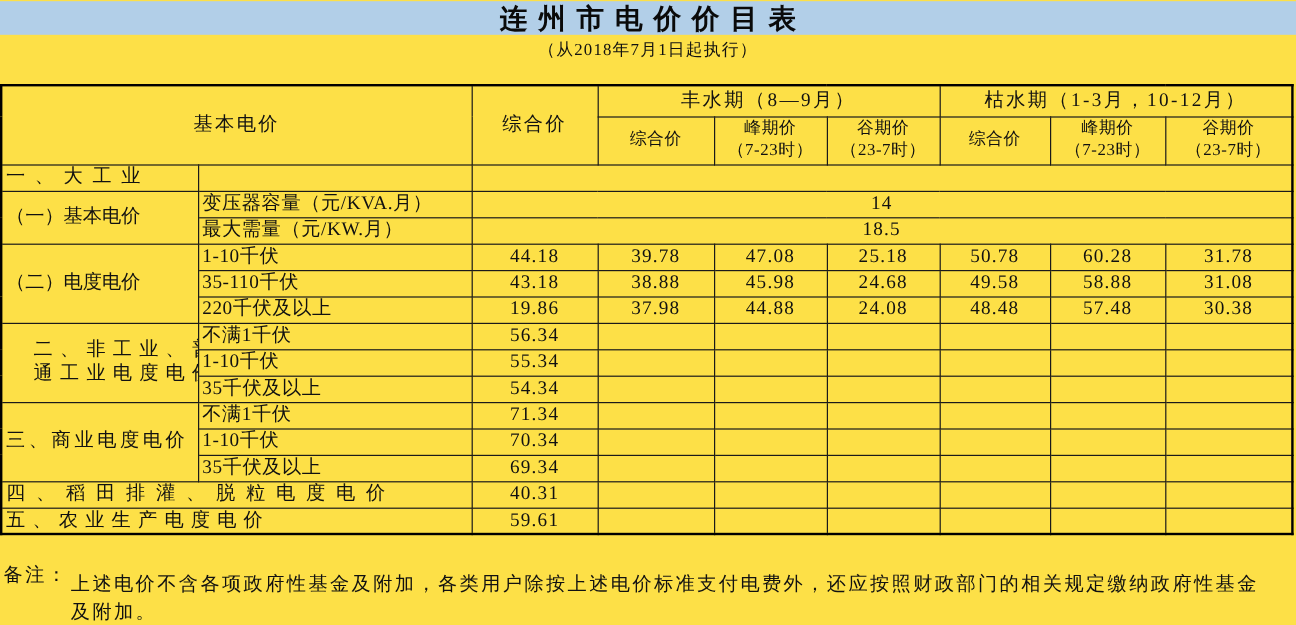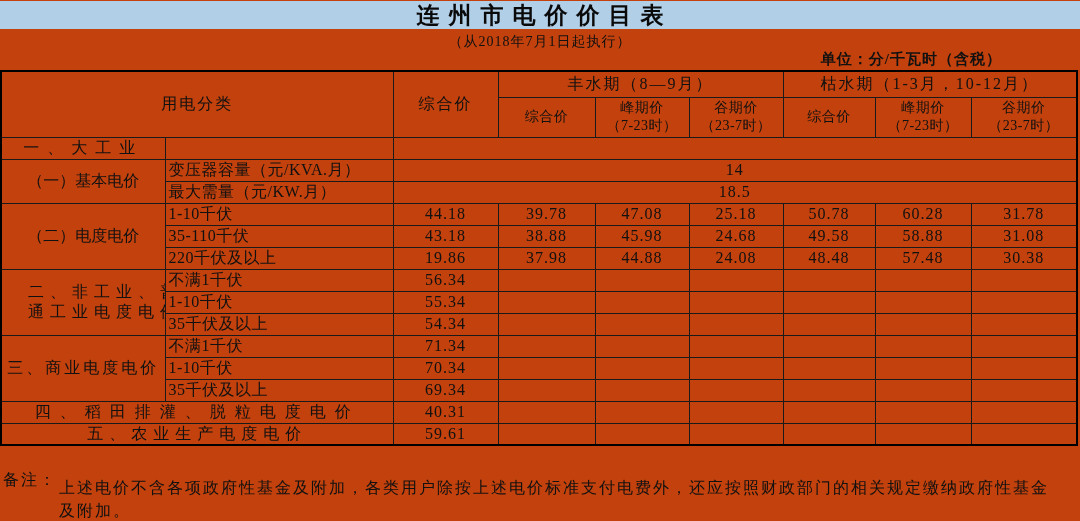--- a/index.html
+++ b/index.html
@@ -1,17 +1,17 @@
 <!DOCTYPE html>
 <html><head>
 <meta charset="utf-8">
 <style>
   html,body { margin:0; padding:0; background:#fff; }
   .page {
-    position:relative; width:1080px; height:521px; background:#c2410c;
+    position:relative; width:1080px; height:521px; background:#fde047;
     font-family:"Liberation Serif","DejaVu Serif",serif; color:#111;
     overflow:hidden;
   }
   .title-bar {
     position:absolute; left:0; top:1px; width:1080px; height:28px;
     background:#b2cfe8; display:flex; align-items:center; justify-content:center;
   }
   .title-bar .t {
     font-size:23px; font-weight:bold; letter-spacing:9px; color:#0a0a0a;
     text-indent:9px;
@@ -31,21 +31,21 @@
   }
   table.price td {
     border:1px solid #1a1a1a; padding:0 3px; font-size:16px; line-height:1.15;
     overflow:hidden; white-space:nowrap; vertical-align:middle;
   }
   tr.h1 { height:26px; }
   tr.h2 { height:40px; }
   tr.r  { height:22px; }
   td.center { text-align:center; }
   td.num { text-align:center; letter-spacing:1px; }
-  td.ca { text-align:center; }
+  td.ca { text-align:left; }
   td.cb { text-align:left; padding-left:4px; letter-spacing:0.5px;margin-top:40px; }
   td.bb2 { border-bottom:2px solid #000; }
   td.v2 { border-left:2px solid #000; }
   .sp8 { letter-spacing:8px; }
   .sp6 { letter-spacing:6px; }
   .sp3 { letter-spacing:3px; }
   .sp9 { letter-spacing:9px; }
   .sub2 { font-size:14px; line-height:1.3; text-align:center; letter-spacing:0.5px; }
   .hdr { letter-spacing:2px; }
   .wraplbl div { line-height:20px;margin-left:23px; }
@@ -60,38 +60,37 @@
 <body>
 
 <div class="page">
 
   <div class="title-bar">
     <span class="t">连州市电价价目表</span>
   </div>
 
   <div class="subtitle">（从2018年7月1日起执行）</div>
 
-  <div class="unit-note">单位：分/千瓦时（含税）</div>
 
   <table class="price">
     <colgroup>
       <col style="width:164px">
         <col style="width:228px">
         <col style="width:105px">
       <col style="width:97px">
         <col style="width:94px">
         <col style="width:94px">
       <col style="width:92px">
         <col style="width:96px">
         <col style="width:106px">
     </colgroup>
 
     <tbody>
         <tr class="h1">
-      <td class="center hdr bb2" colspan="2" rowspan="2">用电分类</td>
+      <td class="center hdr bb2" colspan="2" rowspan="2">基本电价</td>
       <td class="center hdr bb2 v2" rowspan="2">综合价</td>
       <td class="center hdr" colspan="3">丰水期（8—9月）</td>
       <td class="center hdr" colspan="3">枯水期（1-3月，10-12月）</td>
     </tr>
     <tr class="h2">
       <td class="center bb2">
             <div class="sub2">综合价</div>
           </td>
       <td class="center bb2">
             <div class="sub2">峰期价</div>

